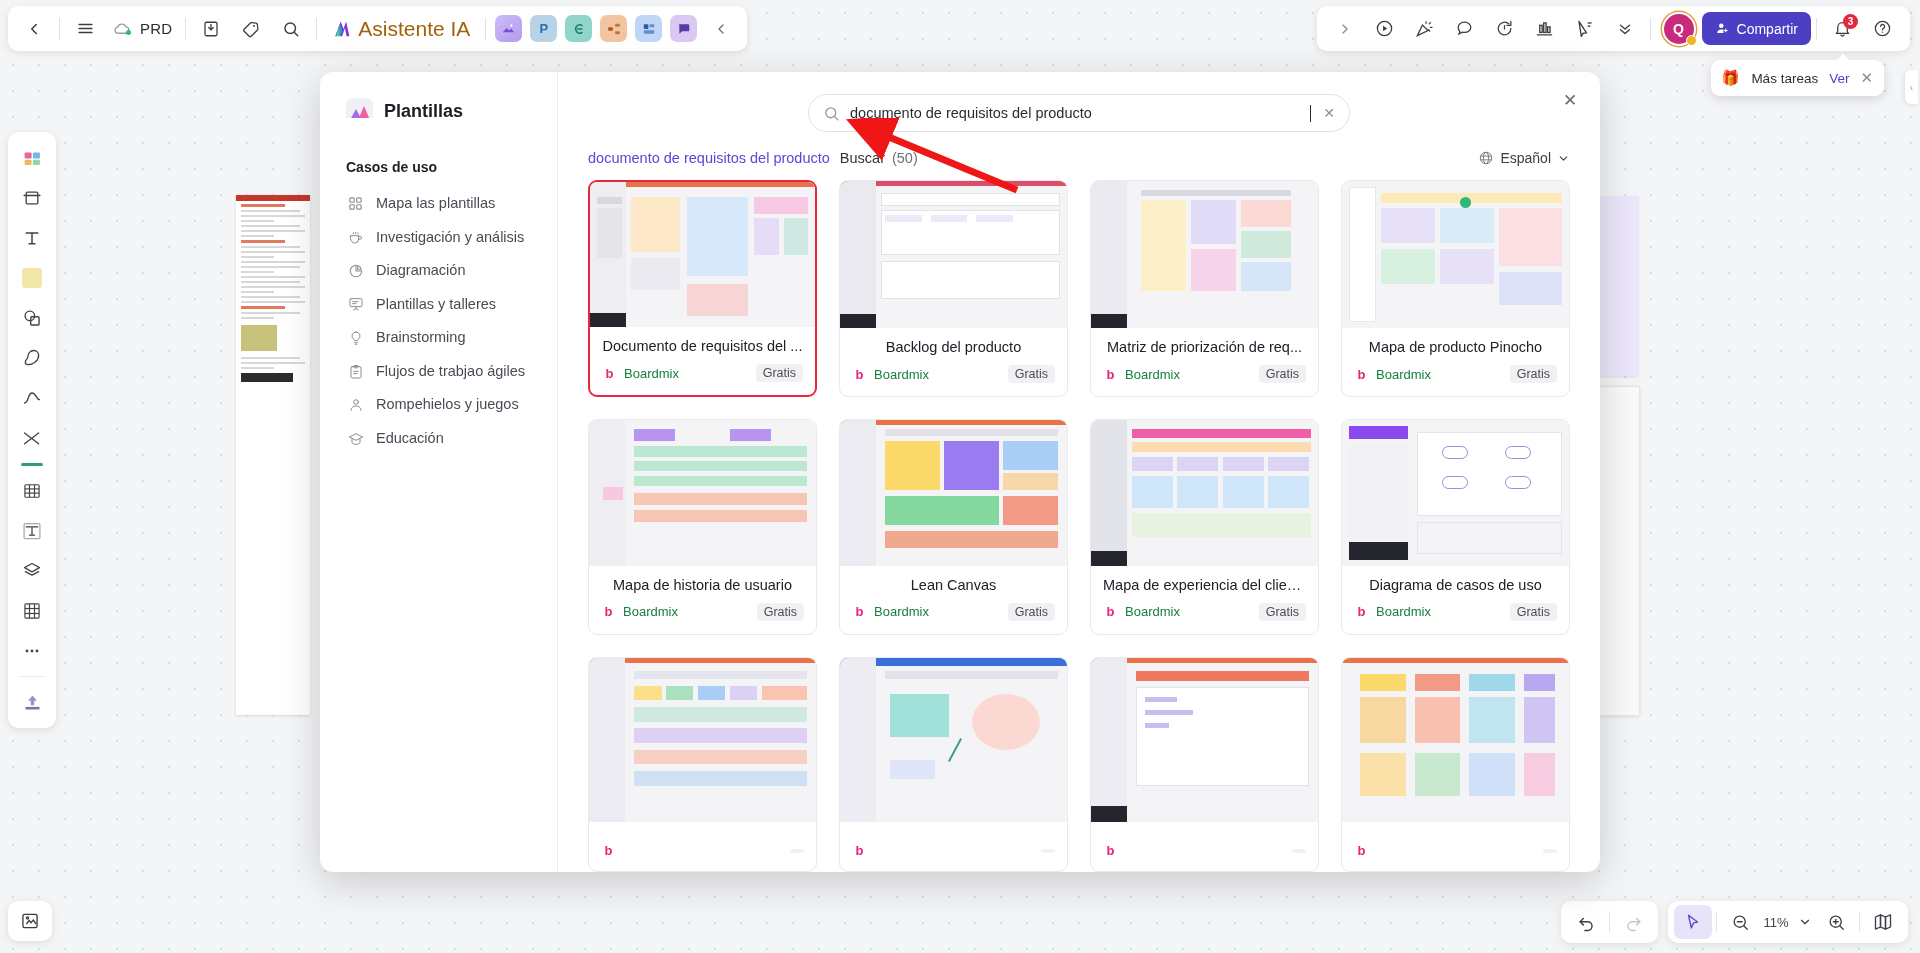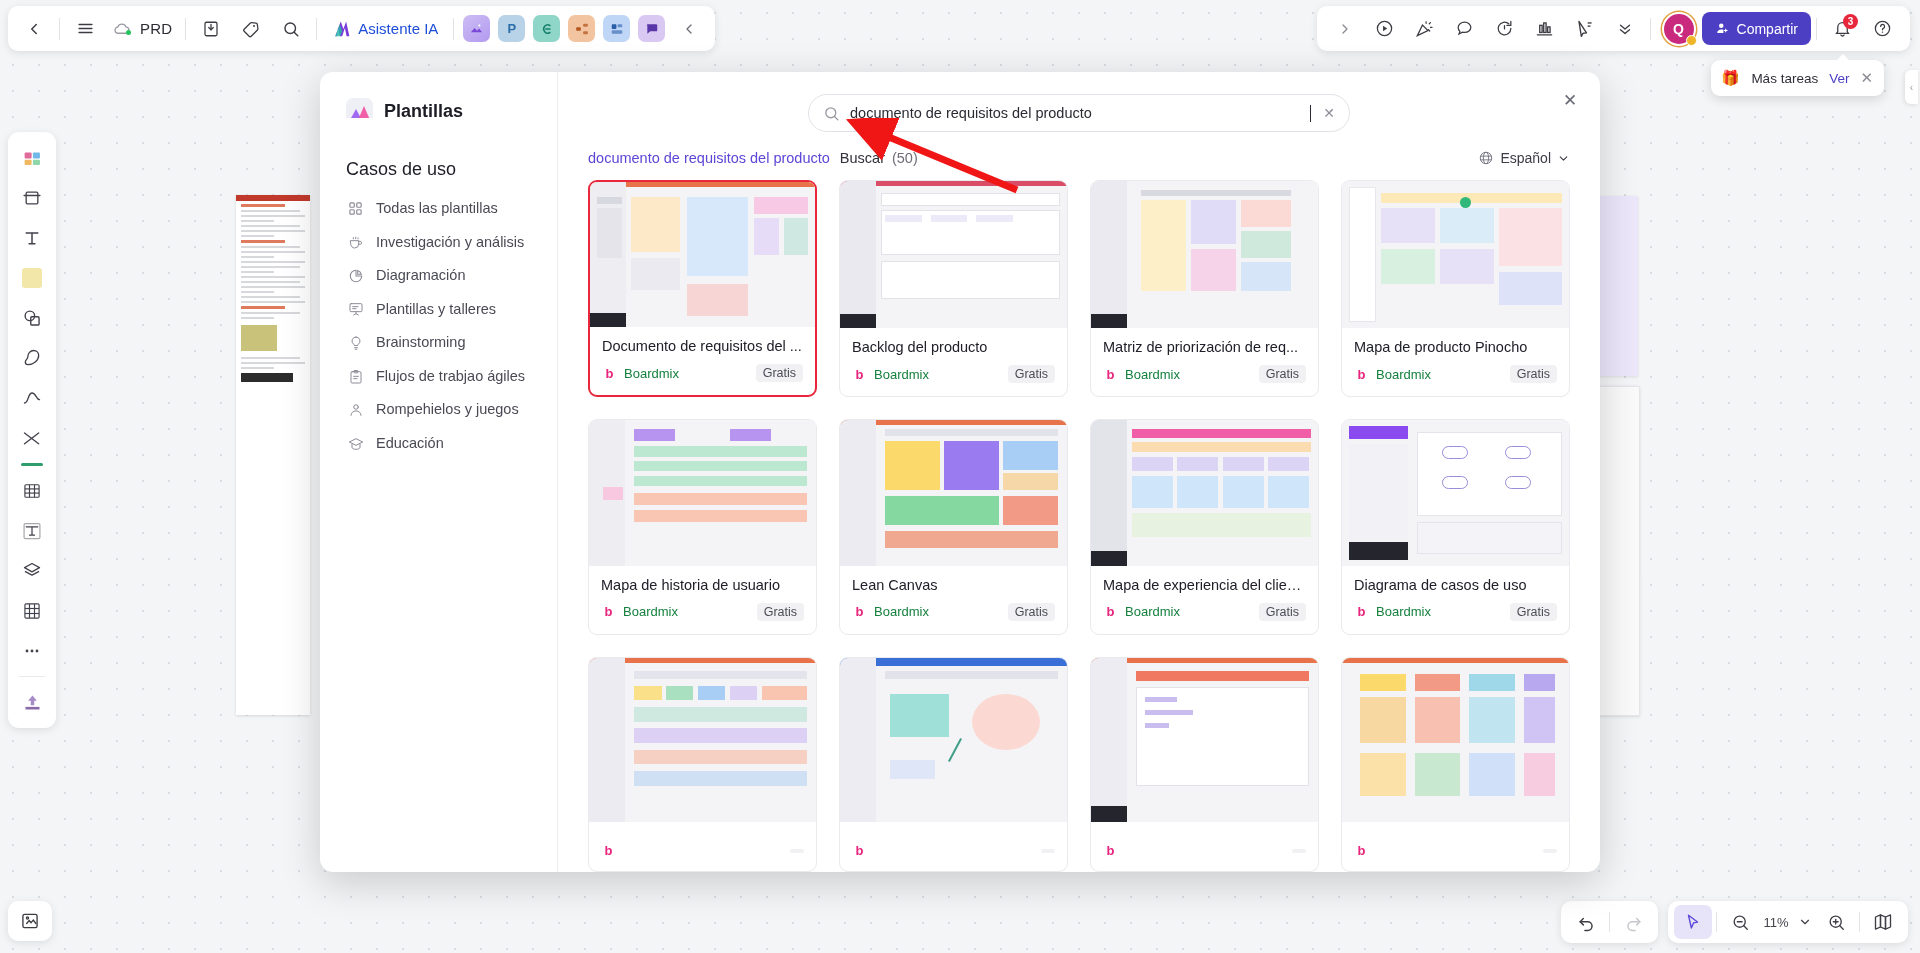--- a/index.html
+++ b/index.html
@@ -57,21 +57,21 @@
   .tb-btn {
     width: 40px; height: 36px;
     display: flex; align-items: center; justify-content: center;
     border-radius: 7px; cursor: pointer; color: #3c3c43;
   }
   .tb-sep { width: 1px; height: 22px; background: #e2e2e6; margin: 0 5px; }
   .tb-doc { display: flex; align-items: center; gap: 8px; padding: 0 8px; cursor: pointer; }
   .tb-doc .dname { font-size: 15px; color: #2b2b33; letter-spacing: .2px; }
   .cloud-dot { position: absolute; right: 1px; bottom: 3px; width: 5px; height: 5px; border-radius: 50%; background: #23c55e; }
   .ai-btn { display: flex; align-items: center; gap: 7px; padding: 0 10px; height: 34px; border-radius: 7px; cursor: pointer; }
-  .ai-label { font-size: 15px; color: #1d4ed8; font-weight: 500; }
+  .ai-label { font-size: 21px; color: #a16207; font-weight: 500; }
   .ai-mark { width: 19px; height: 17px; }
   .appicon { width: 27px; height: 27px; border-radius: 7px; margin: 0 4px; display:flex; align-items:center; justify-content:center; cursor:pointer; font-size: 13px; font-weight: 700; }
   .ap-img { background: linear-gradient(140deg,#cdbdf4,#b29af0); }
   .ap-p   { background: #b8d3e8; color: #2b6ea8; }
   .ap-c   { background: #8fd6c8; color: #16806c; }
   .ap-m   { background: #f3c4a0; color: #b4571f; }
   .ap-b   { background: #bfd6f7; color: #2a5fa8; }
   .ap-s   { background: #d9c9f2; color: #5a36a8; }
 
   
@@ -188,21 +188,21 @@
   .m-brand { display: flex; align-items: center; gap: 11px; margin-bottom: 34px; }
   .m-brand-ico {
     width: 27px; height: 27px; border-radius: 7px;
     background: #eef0f6; position: relative; overflow: hidden;
   }
   .m-brand-ico i { position: absolute; bottom: 5px; width: 0; height: 0; }
   .m-brand-ico .p1 { left: 4px;  border-left: 6px solid transparent; border-right: 6px solid transparent; border-bottom: 11px solid #a06bf0; }
   .m-brand-ico .p2 { left: 12px; border-left: 6px solid transparent; border-right: 6px solid transparent; border-bottom: 14px solid #f05ea8; }
   .m-brand-ico .base { position:absolute; left:0; bottom:0; width:100%; height:7px; background:#fff; }
   .m-brand-title { font-size: 18px; font-weight: 700; color: #1d1d26; }
-  .m-section { font-size: 18px; font-weight: 400; color: #1d1d26; margin-bottom: 12px; }
+  .m-section { font-size: 14px; font-weight: 700; color: #1d1d26; margin-bottom: 12px; }
   .m-item {
     display: flex; align-items: center; gap: 11px;
     padding: 7px 0; cursor: pointer; color: #4a4a55; font-size: 14.5px;
     line-height: 1.35;
   }
   .m-item .mi-ico { width: 19px; flex: none; display:flex; align-items:center; justify-content:center; color:#8c8c97; }
   .m-item .mi-label { max-width: 160px; }
 
   
   .m-main { flex: 1; display: flex; flex-direction: column; min-width: 0; }
@@ -248,21 +248,21 @@
   .card {
     border: 1px solid #e9e9ee; border-radius: 9px;
     overflow: hidden; cursor: pointer; background: #fff;
     display: flex; flex-direction: column;
   }
   .card.selected { border: 2px solid #e8273c; }
   .card-thumb {
     height: 178px; background: #f4f4f7;
     position: relative; overflow: hidden;
   }
-  .card-meta { padding: 11px 12px 13px 12px; }
+  .card-meta { padding: 11px 12px 13px 12px; text-align: center; }
   .card-title {
     font-size: 14.5px; color: #20202a; margin-bottom: 10px;
     white-space: nowrap; overflow: hidden; text-overflow: ellipsis;
   }
   .card-foot { display: flex; align-items: center; }
   .bm-logo {
     width: 15px; height: 15px; margin-right: 7px; flex: none;
     display: flex; align-items: center; justify-content: center;
     font-size: 13px; font-weight: 700; color: #e8267e;
   }
@@ -680,21 +680,21 @@
 
       <div class="m-item">
         <span class="mi-ico">
           <svg width="15" height="15" viewBox="0 0 24 24" fill="none" stroke="currentColor" stroke-width="1.9">
               <rect x="3" y="3" width="7" height="7" rx="1.5"></rect>
               <rect x="14" y="3" width="7" height="7" rx="1.5"></rect>
               <rect x="3" y="14" width="7" height="7" rx="1.5"></rect>
               <rect x="14" y="14" width="7" height="7" rx="1.5"></rect>
             </svg>
         </span>
-        <span class="mi-label">Todas las plantillas</span>
+        <span class="mi-label">Mapa las plantillas</span>
       </div>
 
       <div class="m-item">
         <span class="mi-ico">
           <svg width="16" height="16" viewBox="0 0 24 24" fill="none" stroke="currentColor" stroke-width="1.5" stroke-linecap="round">
               <path d="M4 10h12v5a6 6 0 0 1-12 0z"></path>
               <path d="M16 11h2.2a2.2 2.2 0 1 1 0 4.4H16"></path>
               <path d="M8 5.5v1.8M11.5 4.8v2.3M15 5.8v1.5"></path>
             </svg>
         </span>

